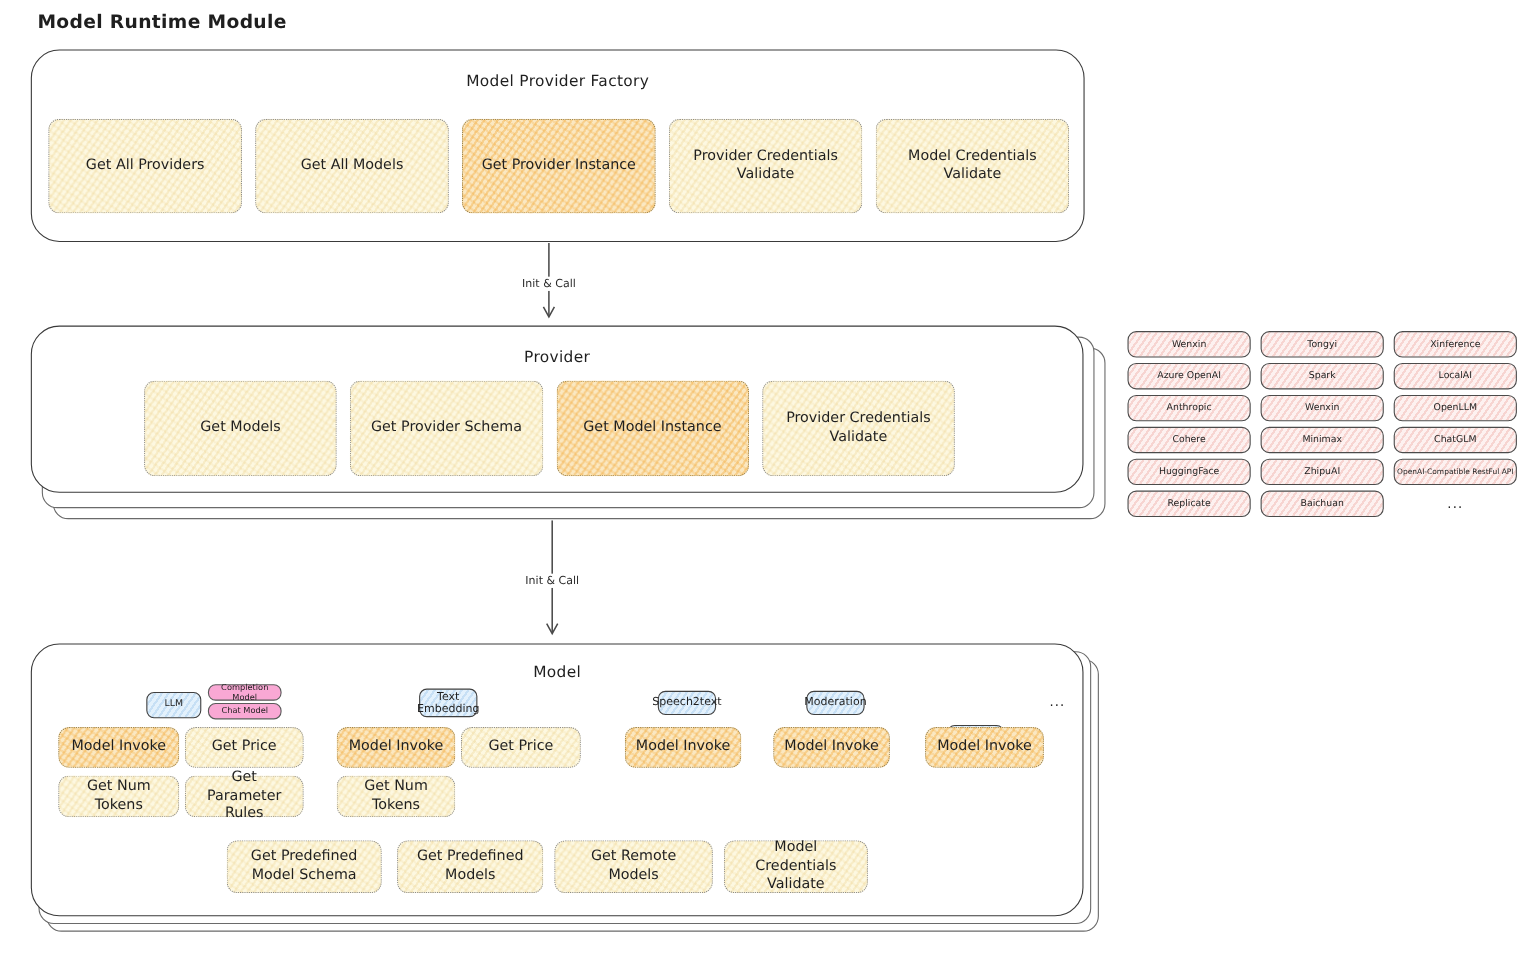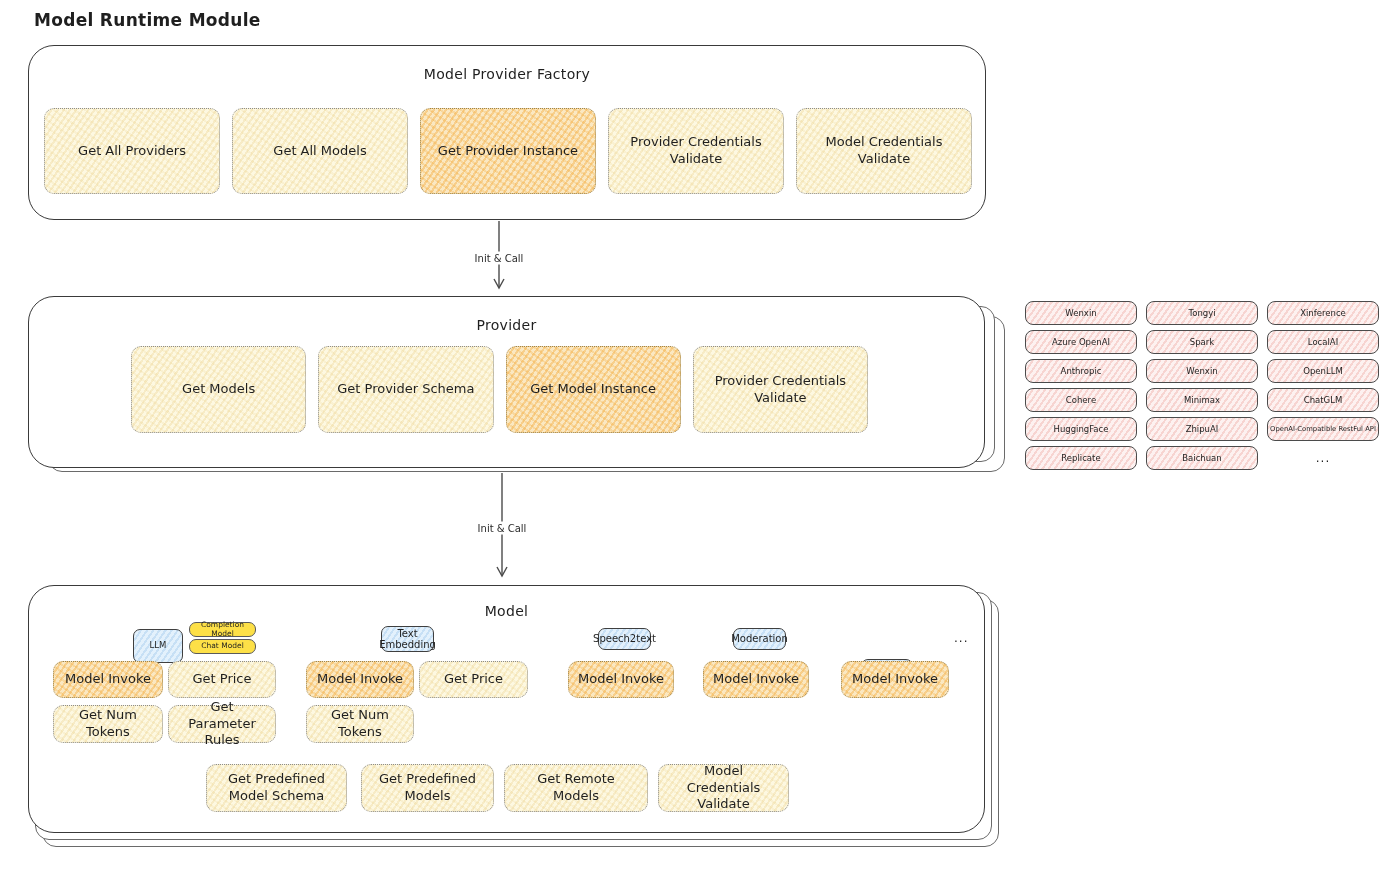--- a/index.html
+++ b/index.html
@@ -56,21 +56,21 @@
   .tag{
     position:absolute;display:flex;align-items:center;justify-content:center;text-align:center;
     box-sizing:border-box;border-radius:7px;line-height:1.15;
   }
   .tag.blue{
     border:1.3px solid #3f3f3f;font-size:8px;
     background:
       repeating-linear-gradient(125deg, rgba(126,179,227,.28) 0 2px, rgba(126,179,227,0) 2px 5px),
       #e3f1fc;
   }
-  .tag.white{border:1.1px solid #5a5a5a;background:#fde047;font-size:7.5px;}
+  .tag.white{border:1.1px solid #5a5a5a;background:#f9a8d4;font-size:7.5px;}
   .tag.tiny{font-size:10px;}
   .mbtn{position:absolute;box-sizing:border-box;}
   .ellipsis{position:absolute;font-size:12px;letter-spacing:1px;}
 </style>
 </head>
 <body>
 
 <div class="canvas">
 
   <div class="page-title">Model Runtime Module</div>
@@ -89,21 +89,21 @@
   <div class="arrow" style="left:489px;top:221px;height:74px;">
     <svg width="20" height="74" viewBox="0 0 20 74">
       <line x1="10" y1="0" x2="10" y2="66" stroke="#4a4a4a" stroke-width="1.4"></line>
       <polyline points="5,58 10,67 15,58" fill="none" stroke="#4a4a4a" stroke-width="1.4"></polyline>
     </svg>
     <span class="arrow-label" style="top:37px;">Init &amp; Call</span>
   </div>
 
   <div class="layer" style="left:48px;top:316px;width:957px;height:156px;"></div>
   <div class="layer" style="left:38px;top:306px;width:957px;height:156px;"></div>
-  <section class="box" style="left:28px;top:296px;width:957px;height:172px;">
+  <section class="box" style="left:28px;top:296px;width:957px;height:152px;">
     <div class="box-title">Provider</div>
     <div class="row" style="left:102px;top:49px;width:737px;height:87px;">
       <div class="btn">Get Models</div>
       <div class="btn">Get Provider Schema</div>
       <div class="btn hl">Get Model Instance</div>
       <div class="btn">Provider Credentials Validate</div>
     </div>
   </section>
 
   <div class="chips">
@@ -133,21 +133,21 @@
       <polyline points="5,94 10,103 15,94" fill="none" stroke="#4a4a4a" stroke-width="1.4"></polyline>
     </svg>
     <span class="arrow-label" style="top:55px;">Init &amp; Call</span>
   </div>
 
   <div class="layer" style="left:42px;top:599px;width:957px;height:248px;"></div>
   <div class="layer" style="left:35px;top:592px;width:957px;height:248px;"></div>
   <section class="box" style="left:28px;top:585px;width:957px;height:248px;">
     <div class="box-title" style="top:17px;">Model</div>
 
-    <div class="tag blue" style="left:104px;top:43px;width:50px;height:34px;font-size:8.5px;">LLM</div>
+    <div class="tag blue" style="left:104px;top:43px;width:50px;height:24px;font-size:8.5px;">LLM</div>
     <div class="tag white" style="left:160px;top:36px;width:67px;height:15px;">Completion Model</div>
     <div class="tag white" style="left:160px;top:53px;width:67px;height:15px;">Chat Model</div>
     <div class="tag blue tiny" style="left:352px;top:40px;width:53px;height:26px;">Text Embedding</div>
     <div class="tag blue tiny" style="left:569px;top:42px;width:53px;height:22px;">Speech2text</div>
     <div class="tag blue tiny" style="left:704px;top:42px;width:53px;height:22px;">Moderation</div>
     <div class="tag blue tiny" style="left:832px;top:42px;width:52px;height:22px;margin-top:31px;">Rerank</div>
     <div class="ellipsis" style="left:925px;top:45px;">...</div>
 
     <div class="btn hl mbtn" style="left:24px;top:75px;width:110px;height:37px;">Model Invoke</div>
     <div class="btn mbtn" style="left:139px;top:75px;width:108px;height:37px;">Get Price</div>

